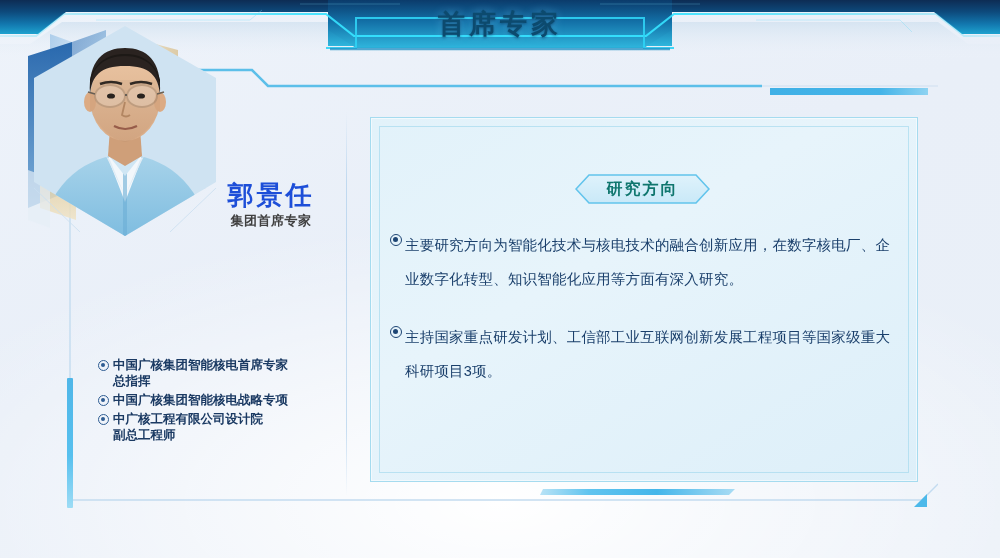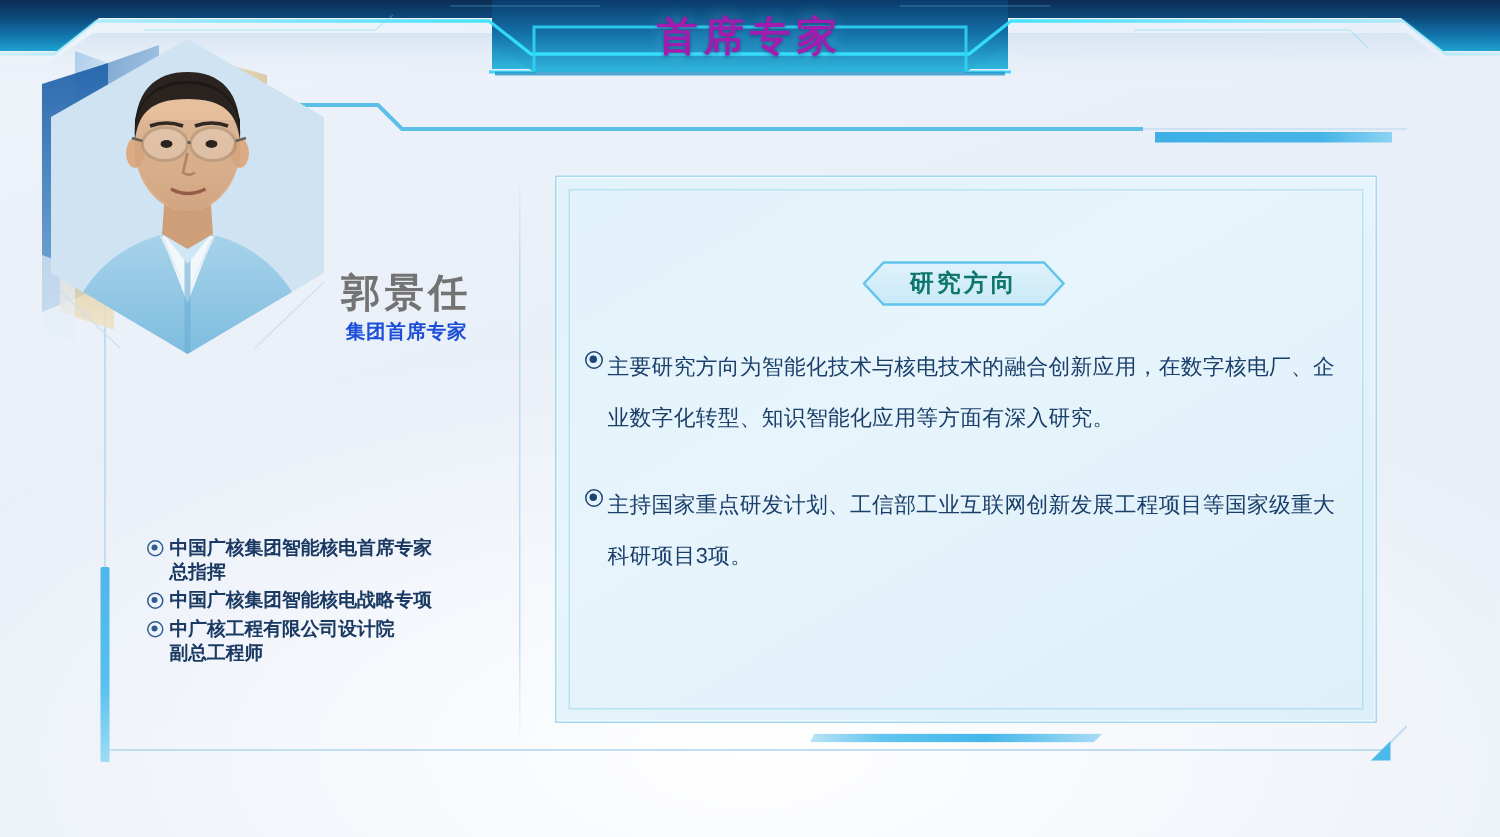--- a/index.html
+++ b/index.html
@@ -31,21 +31,21 @@
     position: absolute; left: 0; top: 0;
     width: 1000px; height: 58px;
   }
   .header-title {
     position: absolute;
     left: 0; top: 6px; width: 1000px;
     text-align: center;
     font-size: 27px;
     font-weight: bold;
     letter-spacing: 4px;
-    color: #a21caf;
+    color: #0c4a6e;
     text-shadow: 0 1px 3px rgba(2,40,80,.55), 0 0 10px rgba(120,210,255,.45);
     z-index: 5;
   }
 
   
   .outer-frame {
     position: absolute;
     left: 62px; top: 68px;
     width: 876px; height: 438px;
   }
@@ -89,31 +89,31 @@
   .portrait-wrap svg { display: block; }
 
   .person-name {
     position: absolute;
     left: 196px; top: 178px;
     width: 150px;
     text-align: center;
     font-size: 26px;
     font-weight: bold;
     letter-spacing: 3px;
-    color: #737373;
+    color: #1d4ed8;
   }
   .person-role {
     position: absolute;
     left: 196px; top: 212px;
     width: 150px;
     text-align: center;
     font-size: 13px;
     font-weight: bold;
     letter-spacing: .5px;
-    color: #1d4ed8;
+    color: #404040;
   }
 
   .cred-list {
     position: absolute;
     left: 98px; top: 357px;
     width: 240px;
   }
   .cred-item {
     display: flex;
     align-items: flex-start;

